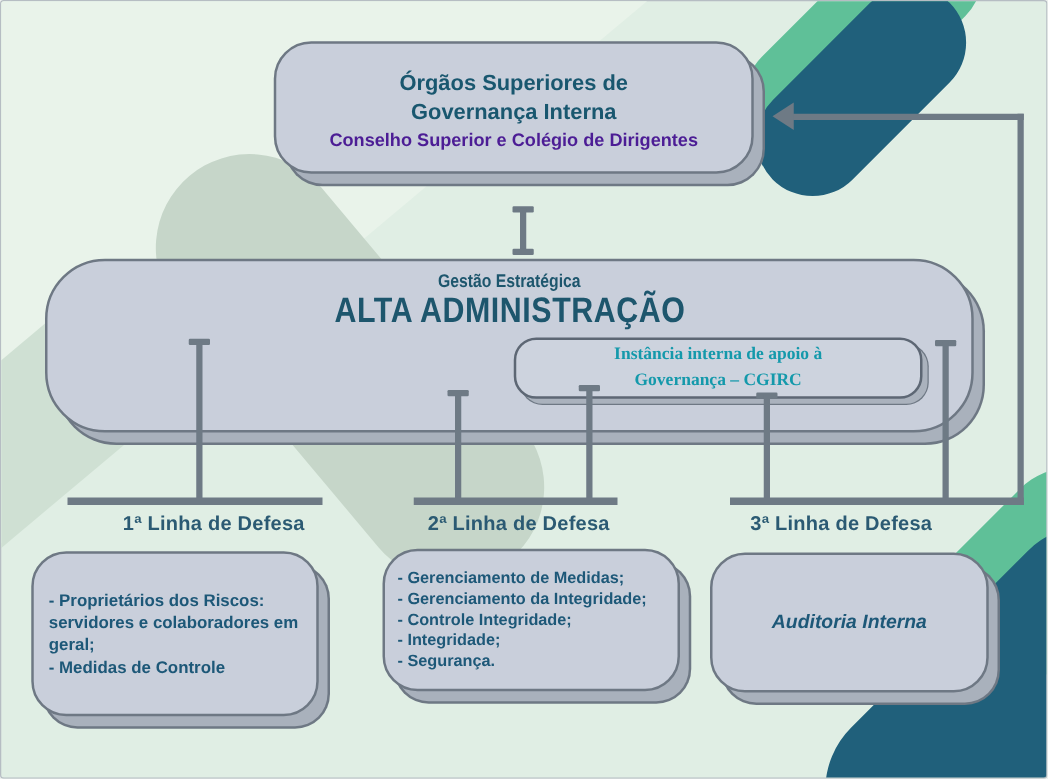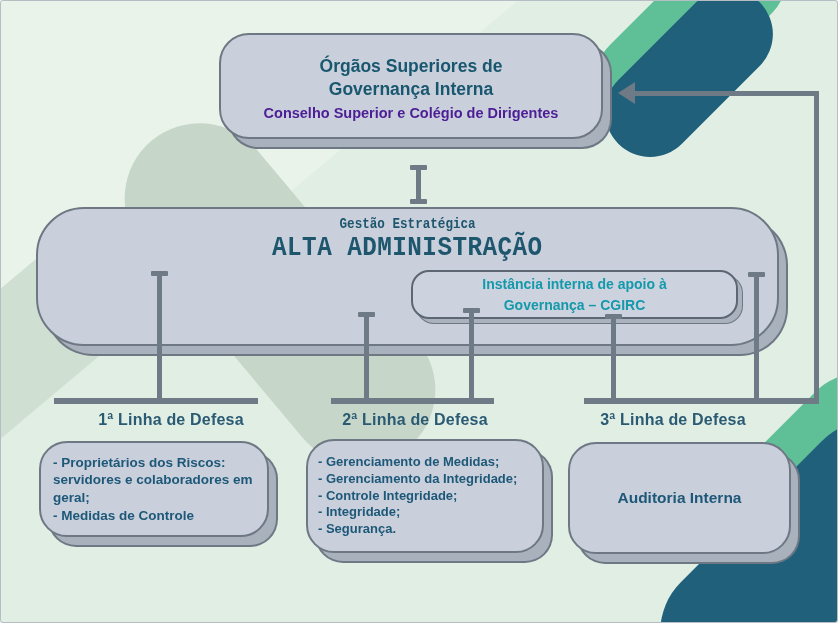--- a/index.html
+++ b/index.html
@@ -38,44 +38,44 @@
     border-right:17px solid #6e7a85; }
 
   
   .box{ position:absolute; background:#c9cfdb; border:2.5px solid #6e7884;
     box-shadow:9px 10px 0 -2px #a9b1bc, 9px 10px 0 0 #6e7884; z-index:3; }
   .top-box{ left:218px; top:32px; width:384px; height:106px; border-radius:30px;
     display:flex; flex-direction:column; align-items:center; justify-content:center; padding-top:4px; }
   .top-box .t1{ font-size:17.5px; font-weight:bold; color:#19576f; line-height:1.32; text-align:center; }
   .top-box .sub{ font-size:14.5px; font-weight:bold; color:#4c1d95; margin-top:4px; text-align:center; }
 
-  .admin-box{ left:35px; top:206px; width:743px; height:139px; border-radius:48px; text-align:center;font-family:Liberation Mono, monospace; }
+  .admin-box{ left:35px; top:206px; width:743px; height:139px; border-radius:48px; text-align:center; }
   .admin-box .kicker{ margin-top:7px; font-size:14px; font-weight:600; color:#1d566d; }
   .admin-box .kicker span, .admin-box .title span{ display:inline-block; transform:scale(0.9,1.05); }
   .admin-box .title{ margin-top:1px; font-size:27px; font-weight:bold; color:#1d566d; letter-spacing:.5px; }
 
   .support-box{ position:absolute; left:410px; top:269px; width:327px; height:49px;
     background:#cdd3de; border:2px solid #5d6774; border-radius:18px;
     box-shadow:5px 5px 0 -1px #aab2bd, 5px 5px 0 0 #6e7884; z-index:4;
-    display:flex; flex-direction:column; align-items:center; justify-content:center; }
+    display:flex; flex-direction:column; align-items:center; justify-content:center;font-family:Liberation Serif, serif; }
   .support-box div{ font-size:14px; font-weight:bold; color:#1499ab; line-height:1.45; text-align:center; }
 
   .defense-label{ position:absolute; top:410px; width:220px; text-align:center;
     font-size:16px; font-weight:600; color:#2b5a73; letter-spacing:.2px; z-index:5; }
 
   .bottom-box{ border-radius:28px; }
-  .box1{ left:38px; top:440px; width:230px; height:96px;
+  .box1{ left:24px; top:440px; width:230px; height:132px;
     display:flex; flex-direction:column; justify-content:center; padding:10px 12px; }
   .box2{ left:305px; top:438px; width:238px; height:114px;
     display:flex; flex-direction:column; justify-content:center; padding:10px 10px; }
   .box3{ left:567px; top:441px; width:223px; height:112px;
     display:flex; align-items:center; justify-content:center; }
   .bullet{ font-size:13.5px; font-weight:bold; color:#1d5878; line-height:1.3; }
   .box2 .bullet{ white-space:nowrap; font-size:13px; }
-  .box3 .audit{ font-size:15.5px; font-weight:bold; color:#1d5878; }
+  .box3 .audit{ font-size:15.5px; font-weight:bold; color:#1d5878;font-style:italic; }
 </style>
 </head>
 <body>
 
 <div class="stage">
 
   <div class="deco stripe-light"></div>
   <div class="deco stripe-mid"></div>
   <div class="deco pill pill-tl"></div>
   <div class="deco pill pill-tr-green"></div>

